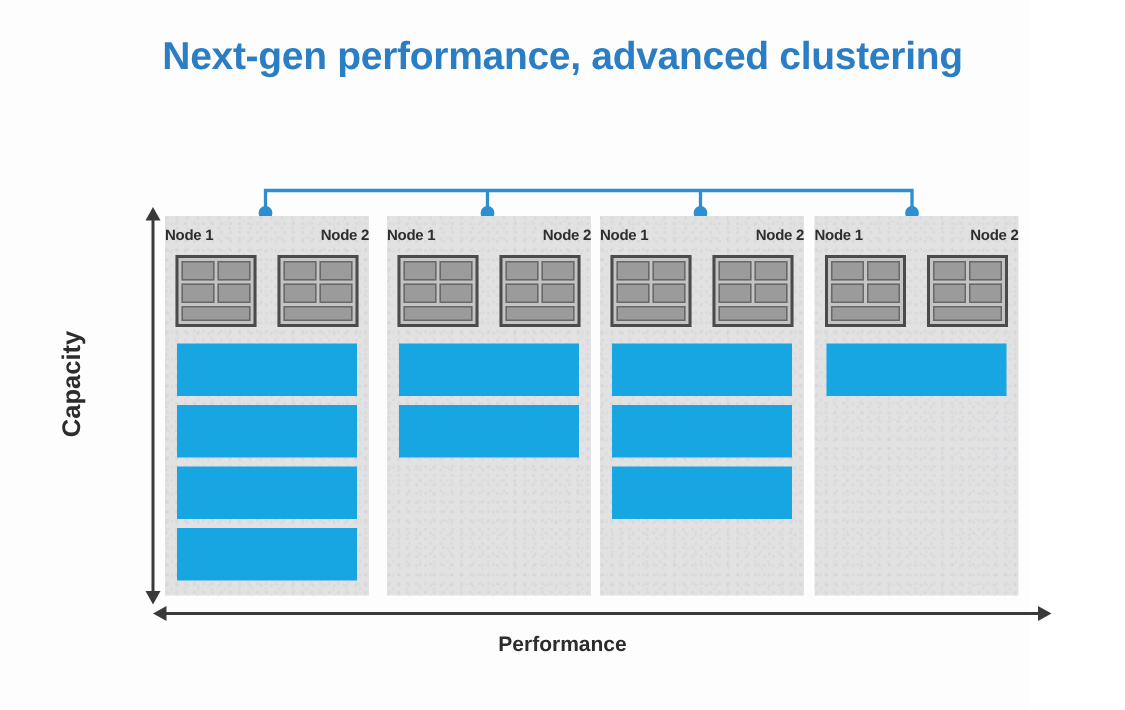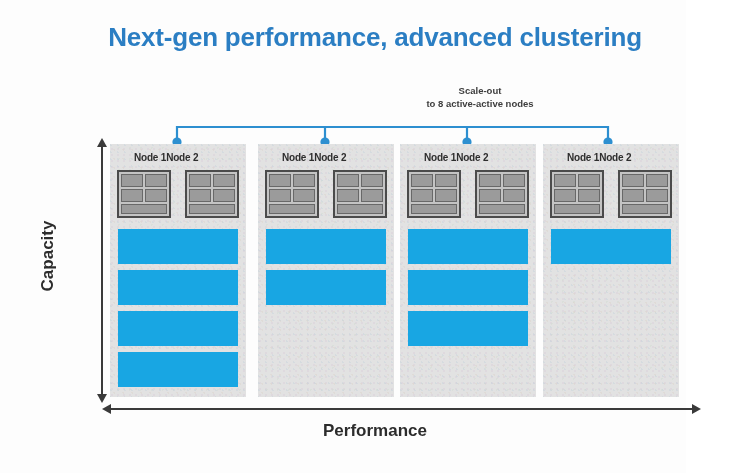--- a/index.html
+++ b/index.html
@@ -117,21 +117,21 @@
     left: 692px; top: 404px;
     border-top: 5px solid transparent;
     border-bottom: 5px solid transparent;
     border-left: 9px solid #3a3a3a;
   }
   #axis-performance-label {
     position: absolute;
     left: 0; top: 421px;
     width: 750px;
     text-align: center;
-    font-size: 17px;
+    font-size: 14px;
     font-weight: bold;
     color: #2c2c2c;
     font-family: "Liberation Sans", sans-serif;
   }
 
   
   .chassis {
     position: absolute;
     top: 144px;
     width: 136px;
@@ -149,22 +149,21 @@
       radial-gradient(circle at 78% 33%, rgba(195,215,195,0.45) 0 1px, transparent 1px),
       radial-gradient(circle at 28% 83%, rgba(210,190,210,0.45) 0 1px, transparent 1px);
     background-size: 7px 7px, 9px 9px, 11px 11px, 6px 6px;
     pointer-events: none;
   }
   .node-labels {
     position: absolute;
     left: 0; top: 8px;
     width: 100%;
     display: flex;
-    justify-content: flex-start;
-    margin-left: 24px;
+    justify-content: space-between;
   }
   .node-label {
     font-size: 10px;
     font-weight: bold;
     color: #2e2e2e;
     letter-spacing: -0.2px;
     white-space: nowrap;
     font-family: "Liberation Sans", sans-serif;
   }
   .node-modules {
@@ -227,24 +226,20 @@
 </head>
 <body>
 
 <div id="slide" style="background: rgb(253, 253, 253);">
 
   <div id="title" style="color: rgb(43, 126, 195);">Next-gen performance, advanced clustering</div>
 
   <div class="callout" id="callout-scaleup">
   </div>
 
-  <div class="callout" id="callout-scaleout">
-    <div>Scale-out</div>
-    <div>to 8 active-active nodes</div>
-  </div>
 
   <svg id="bracket" viewBox="0 0 750 473">
     <path d="M 177 140 L 177 127 L 608 127 L 608 140" fill="none" stroke="#2d8fd0" stroke-width="2.2"></path>
     <path d="M 325 127 L 325 140" fill="none" stroke="#2d8fd0" stroke-width="2.2"></path>
     <path d="M 467 127 L 467 140" fill="none" stroke="#2d8fd0" stroke-width="2.2"></path>
     <circle cx="177" cy="142" r="4.6" fill="#2d8fd0"></circle>
     <circle cx="325" cy="142" r="4.6" fill="#2d8fd0"></circle>
     <circle cx="467" cy="142" r="4.6" fill="#2d8fd0"></circle>
     <circle cx="608" cy="142" r="4.6" fill="#2d8fd0"></circle>
   </svg>

